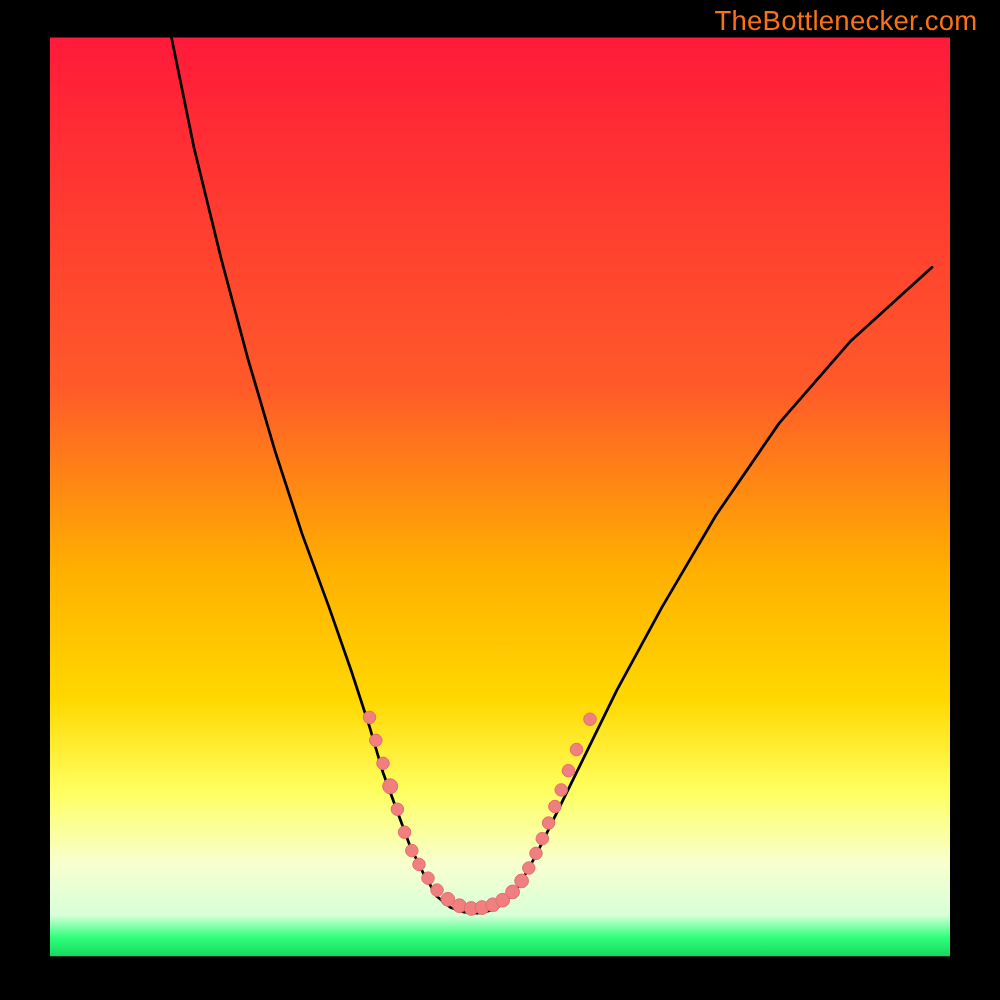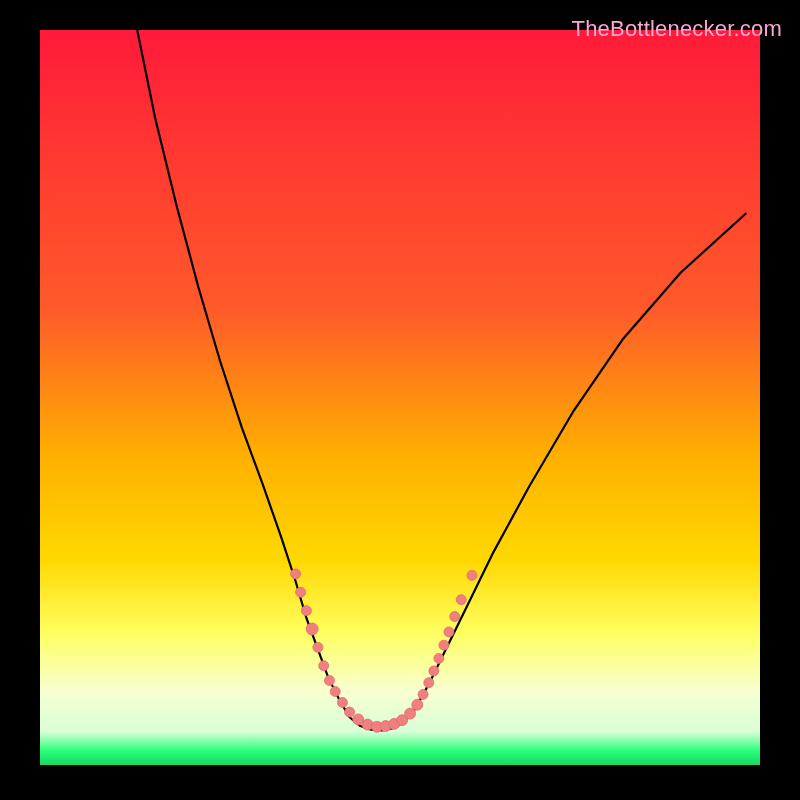--- a/index.html
+++ b/index.html
@@ -10,26 +10,26 @@
     background: #000;
     overflow: hidden;
   }
   .chart-container {
     position: relative;
     width: 800px;
     height: 800px;
   }
   .watermark {
     position: absolute;
-    top: 16px;
+    top: 4px;
     right: 18px;
     font-family: Arial, Helvetica, sans-serif;
     font-size: 22px;
     font-weight: 500;
-    color: #f9a8d4;
+    color: #f97316;
     letter-spacing: 0.2px;
     z-index: 10;
   }
   svg { display: block; }
 </style>
 </head>
 <body>
 
 <div class="chart-container">
   <div class="watermark">TheBottlenecker.com</div>

